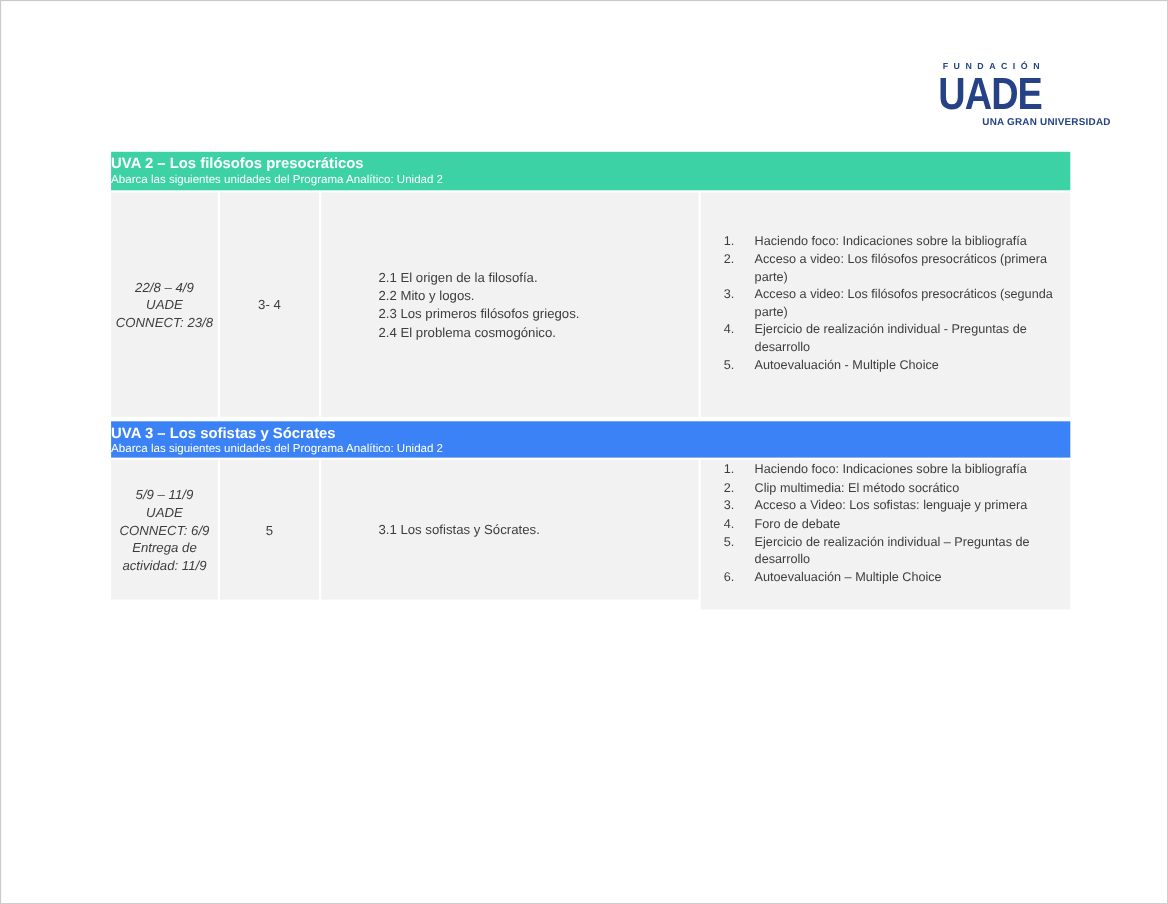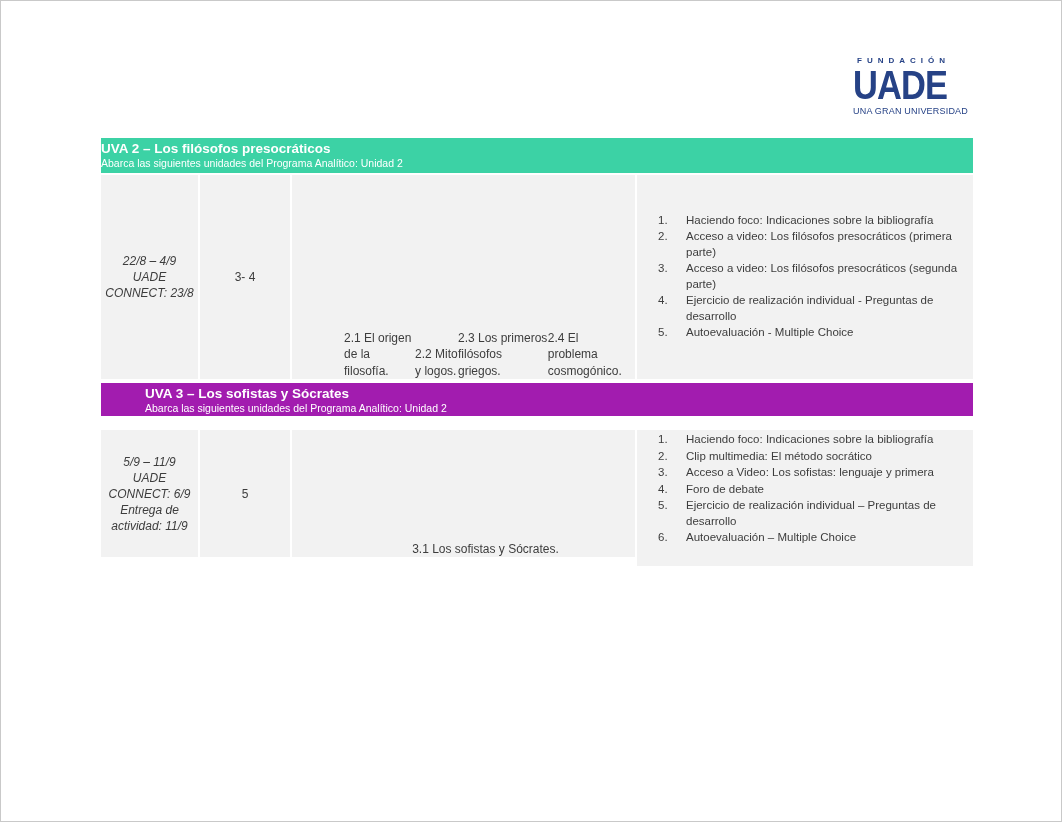--- a/index.html
+++ b/index.html
@@ -20,33 +20,33 @@
   .logo-fundacion {
     font-size: 8px; font-weight: bold; letter-spacing: 5px;
     margin-left: 4px; white-space: nowrap;
   }
   .logo-uade {
     font-size: 41px; font-weight: bold; line-height: 0.92;
     letter-spacing: -1px; transform: scaleX(0.84); transform-origin: left;
     margin-top: 2px;
   }
   .logo-tagline {
-    font-size: 9px; font-weight: normal; letter-spacing: 0.2px;
-    white-space: nowrap; margin-top: 1px;
+    font-size: 9px; font-weight: bold; letter-spacing: 0.2px;
+    white-space: nowrap; margin-top: 1px; margin-left: 40px;
   }
 
   
   .sched-table { position: absolute; left: 100px; top: 137px; width: 872px; }
 
   .sec-header {
     width: 100%; box-sizing: border-box; color: #ffffff; text-align: left;
     padding-top: 3px;
   }
   .sec-header.green  { height: 35px; background: #3cd2a5; margin-bottom: 2px; }
-  .sec-header.orange { height: 33px; background: #a21caf; margin-bottom: 14px; padding-left: 44px; }
+  .sec-header.orange { height: 33px; background: #3b82f6; margin-bottom: 2px; }
   .sec-title    { font-size: 13.5px; font-weight: bold; line-height: 16px; }
   .sec-subtitle { font-size: 10.5px; line-height: 13px; }
 
   .row {
     display: grid;
     grid-template-columns: 97px 90px 343px 336px;
     column-gap: 2px;
     align-items: start;
   }
   .row1 { margin-bottom: 4px; }
@@ -58,23 +58,23 @@
 
   .c1 {
     display: flex; flex-direction: column; justify-content: center; align-items: center;
     font-size: 12px; line-height: 16px; text-align: center; font-style: italic;
   }
   .c2 {
     display: flex; justify-content: center; align-items: center;
     font-size: 12px;
   }
   .c3 {
-    display: flex; flex-direction: row; justify-content: center;
+    display: flex; flex-direction: column; justify-content: center;
     padding-left: 52px; padding-right: 8px;
-    font-size: 12px; line-height: 16.5px; align-items: flex-end;
+    font-size: 12px; line-height: 16.5px;
   }
   .c4 {
     display: flex; flex-direction: column;
     padding: 0 8px 0 21px;
     font-size: 11.5px; line-height: 15.5px;
   }
   .row1 .c4 { justify-content: center; }
   .row2 .c4 { justify-content: flex-start; padding-top: 2px; }
 
   .act { display: flex; margin-bottom: 1px; }

